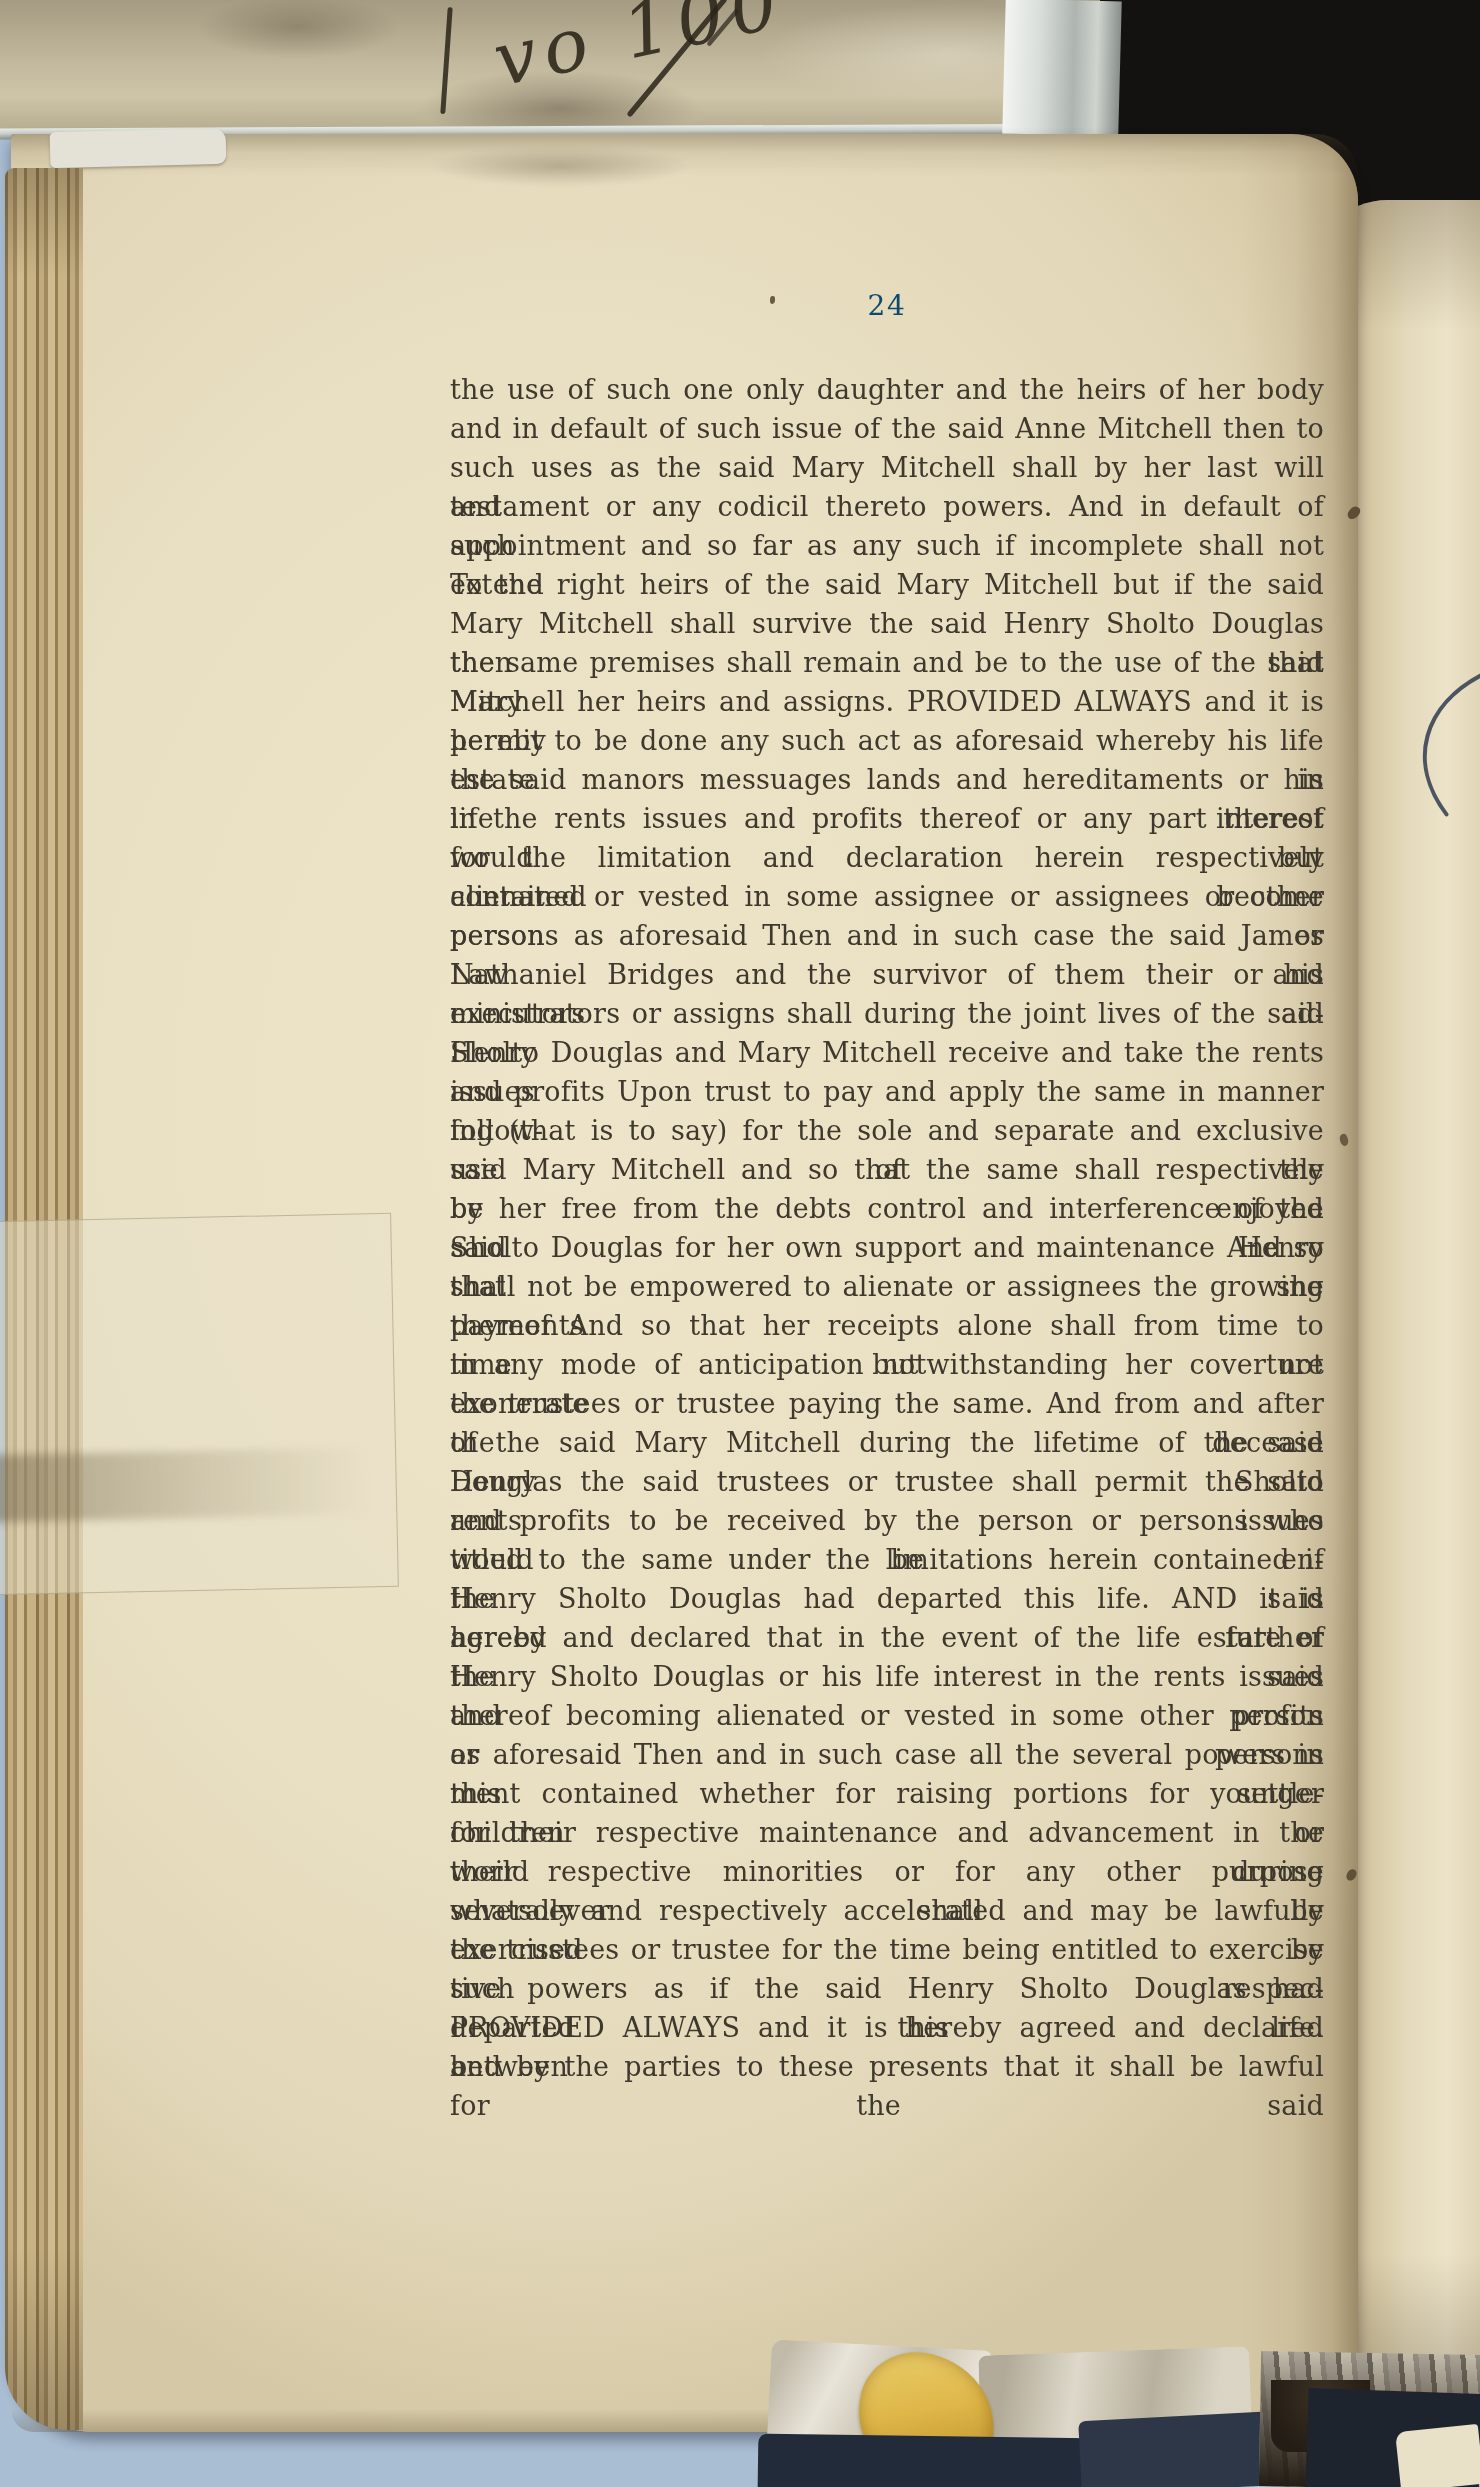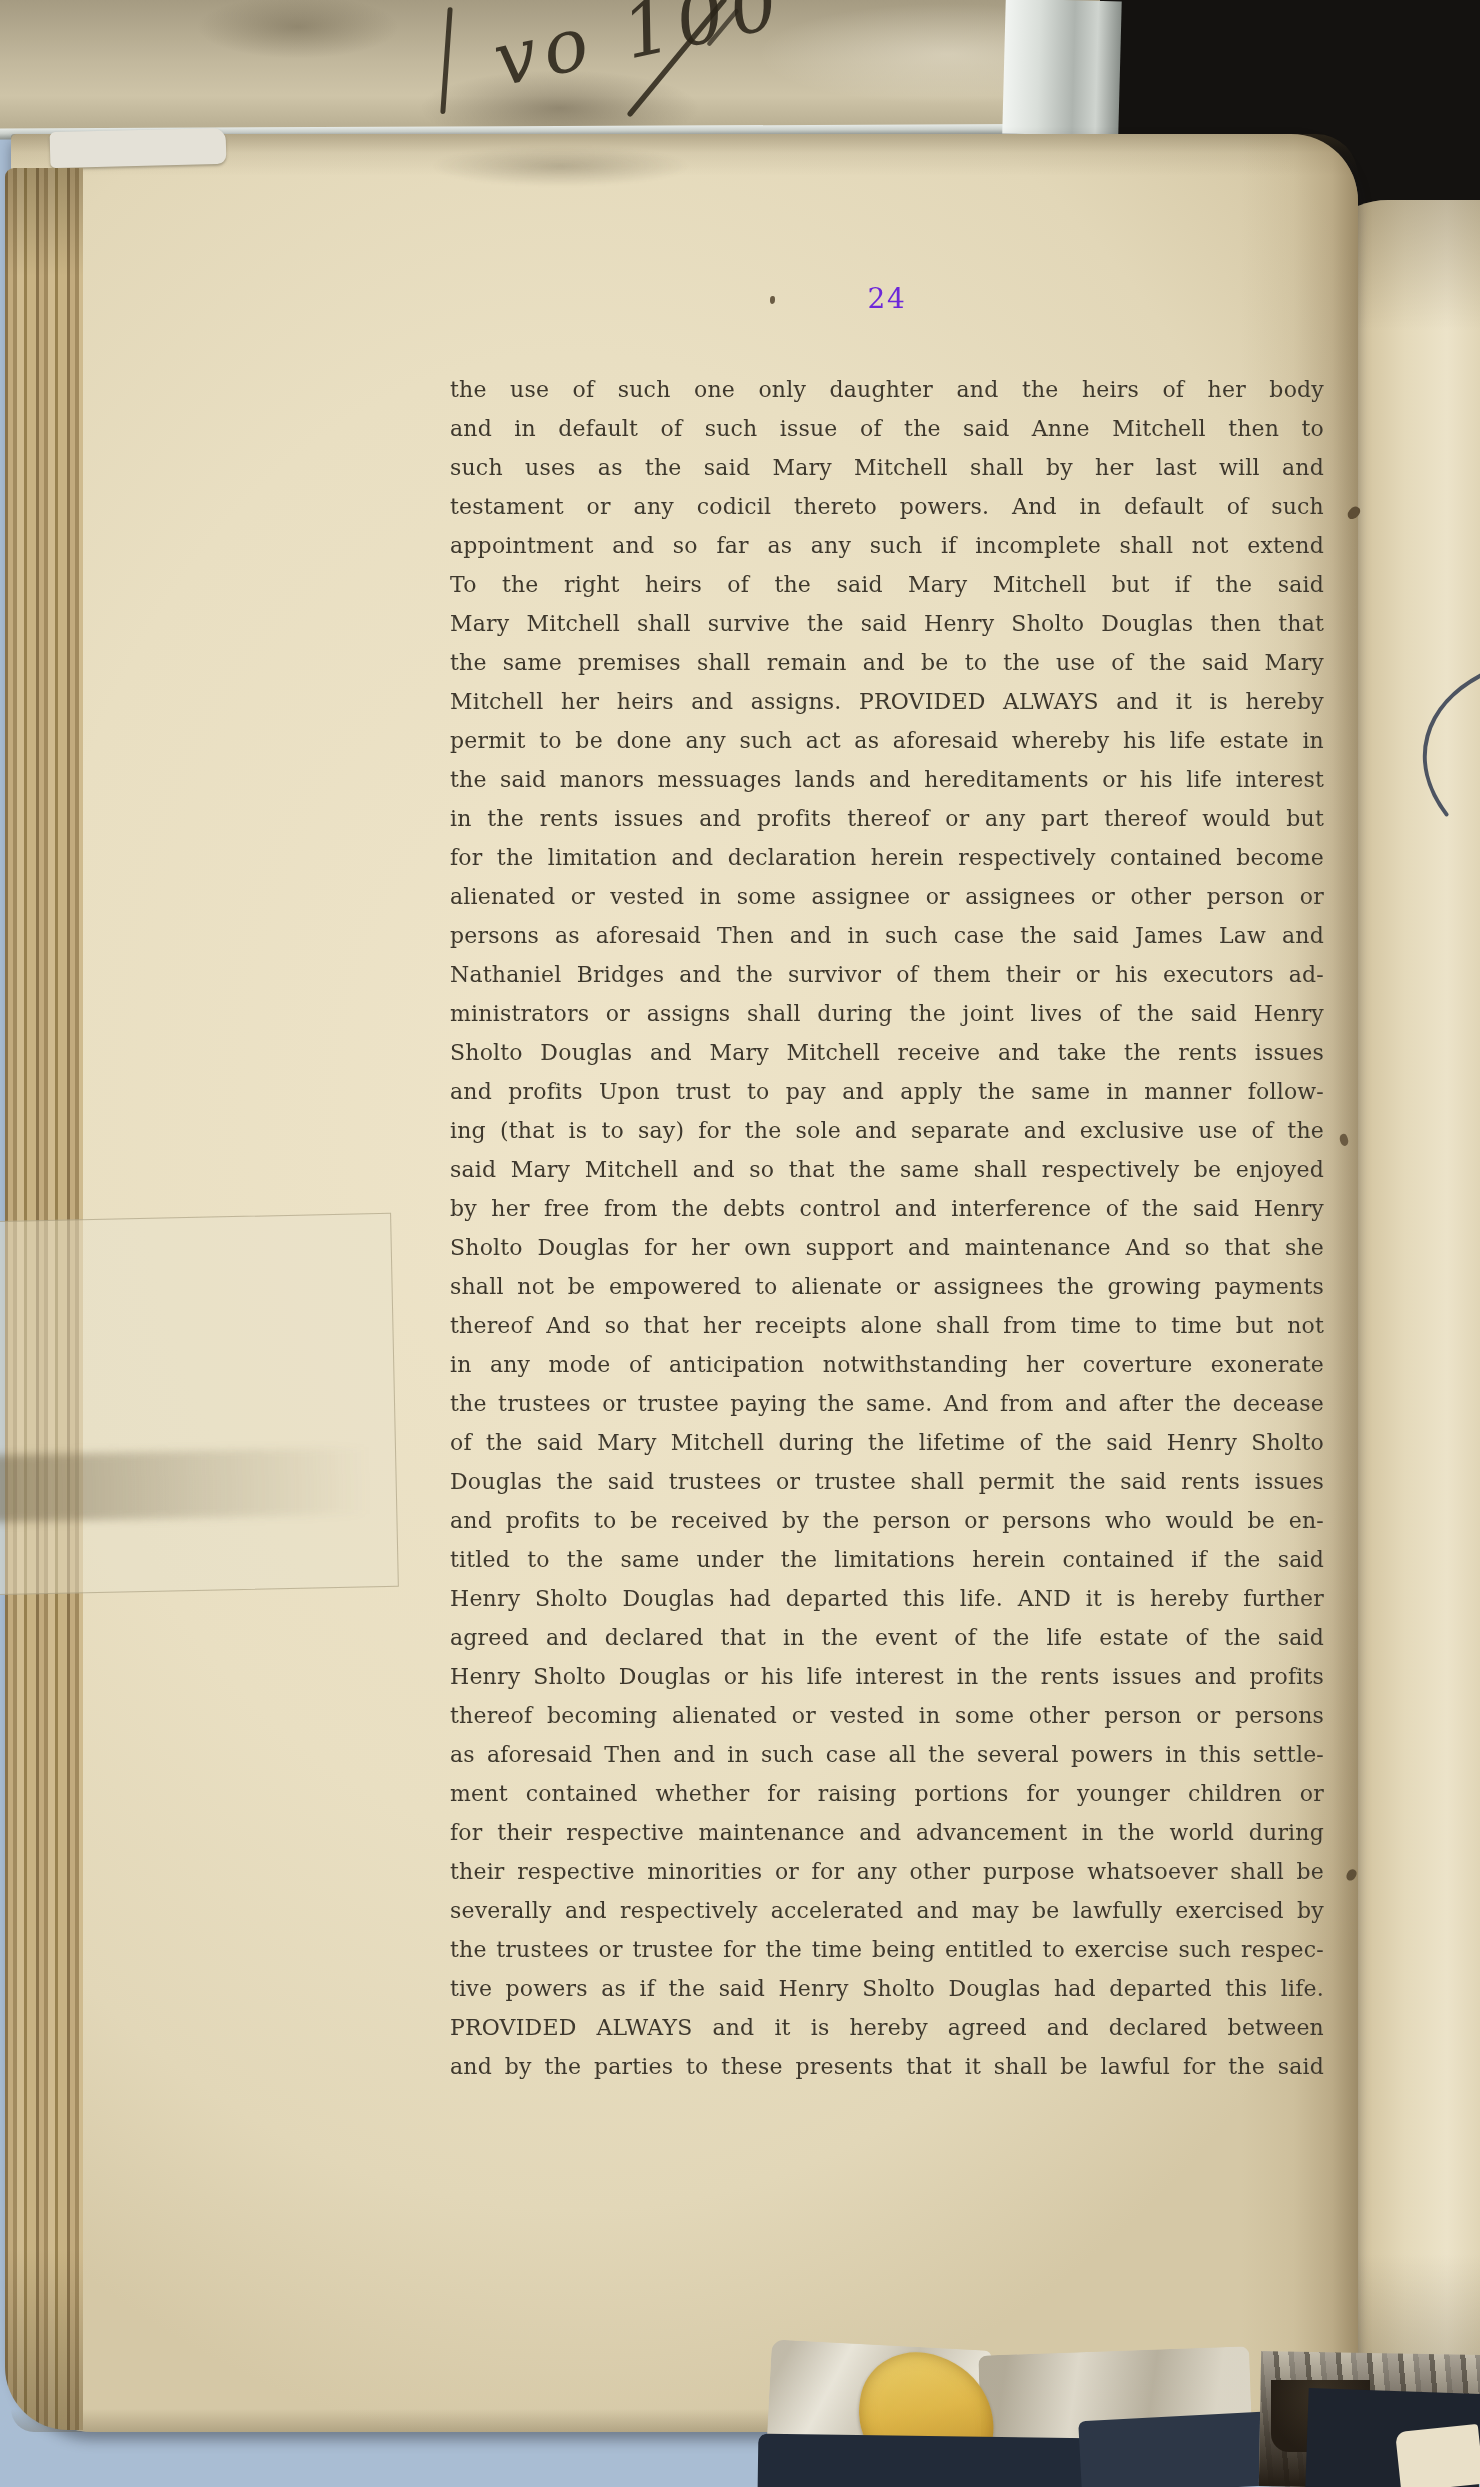--- a/index.html
+++ b/index.html
@@ -113,28 +113,28 @@
     border:0.9px solid rgba(150,138,106,.5);
     transform:rotate(-1.2deg);
   }
   .tape-smudge{
     position:absolute;left:0;top:233px;width:379px;height:67px;
     background:linear-gradient(90deg, rgba(95,82,55,.45) 0%, rgba(95,82,55,.18) 55%, rgba(95,82,55,0) 100%);
     filter:blur(4.5px);
   }
   
   .page-number{
-    position:absolute;left:450px;top:282px;width:874px;
+    position:absolute;left:450px;top:289px;width:874px;
     text-align:center;
-    font-size:28px;color:#6d28d9;letter-spacing:1.8px;
+    font-size:28px;color:#0c4a6e;letter-spacing:1.8px;
   }
   .text-block{
     position:absolute;left:450px;top:370px;width:874px;
     color:#3e382d;
-    font-size:22px;
+    font-size:27px;
   }
   .text-block .line{
     height:39px;line-height:39px;
     text-align:justify;
     -moz-text-align-last:justify;
     text-align-last:justify;
     letter-spacing:0.2px;
     word-spacing:2.3px;
     white-space:nowrap0; 
     overflow:visible;

